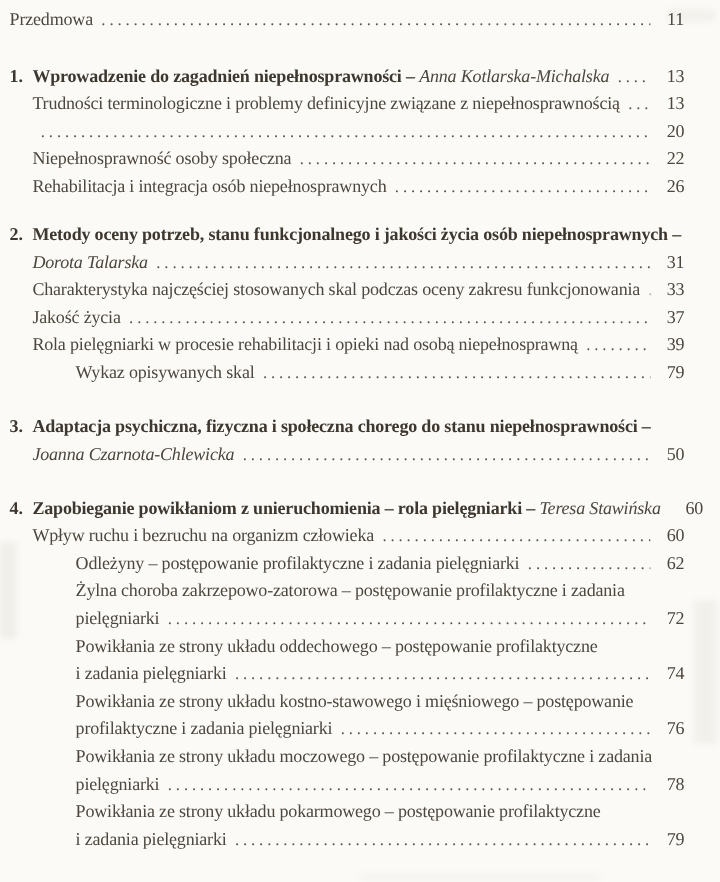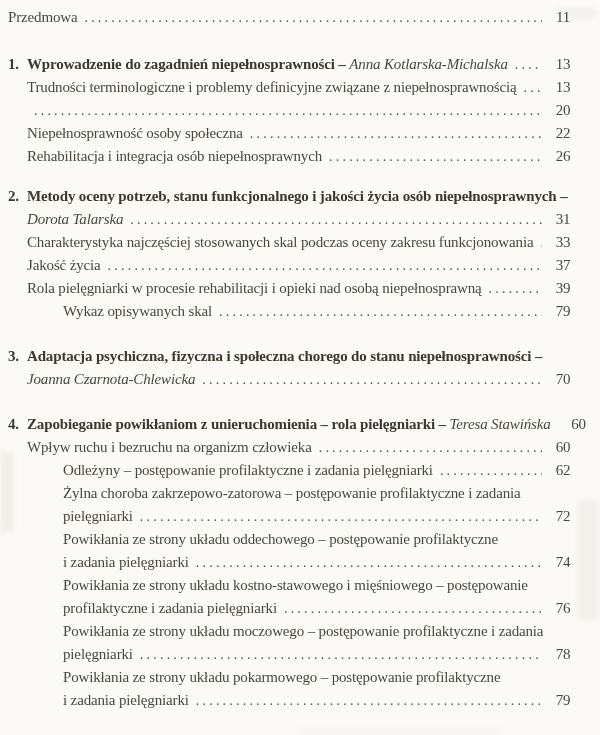--- a/index.html
+++ b/index.html
@@ -156,21 +156,21 @@
       <div class="row" style="margin-top: 22px;">
     <span class="num">3.</span>
     <span class="text"><span class="seg-b">Adaptacja psychiczna, fizyczna i społeczna chorego do stanu niepełnosprawności –</span></span>
     <span class="leader off"></span>
     <span class="pg"></span>
   </div>
       <div class="row ind1">
 
     <span class="text"><span class="seg-i">Joanna Czarnota-Chlewicka</span></span>
     <span class="leader"></span>
-    <span class="pg">70</span>
+    <span class="pg">50</span>
   </div>
       <div class="row" style="margin-top: 22px;">
     <span class="num">4.</span>
     <span class="text"><span class="seg-b">Zapobieganie powikłaniom z unieruchomienia – rola pielęgniarki – </span><span class="seg-i">Teresa Stawińska</span></span>
     <span class="leader off"></span>
     <span class="pg">60</span>
   </div>
       <div class="row ind1">
 
     <span class="text"><span class="seg-r">Wpływ ruchu i bezruchu na organizm człowieka</span></span>

